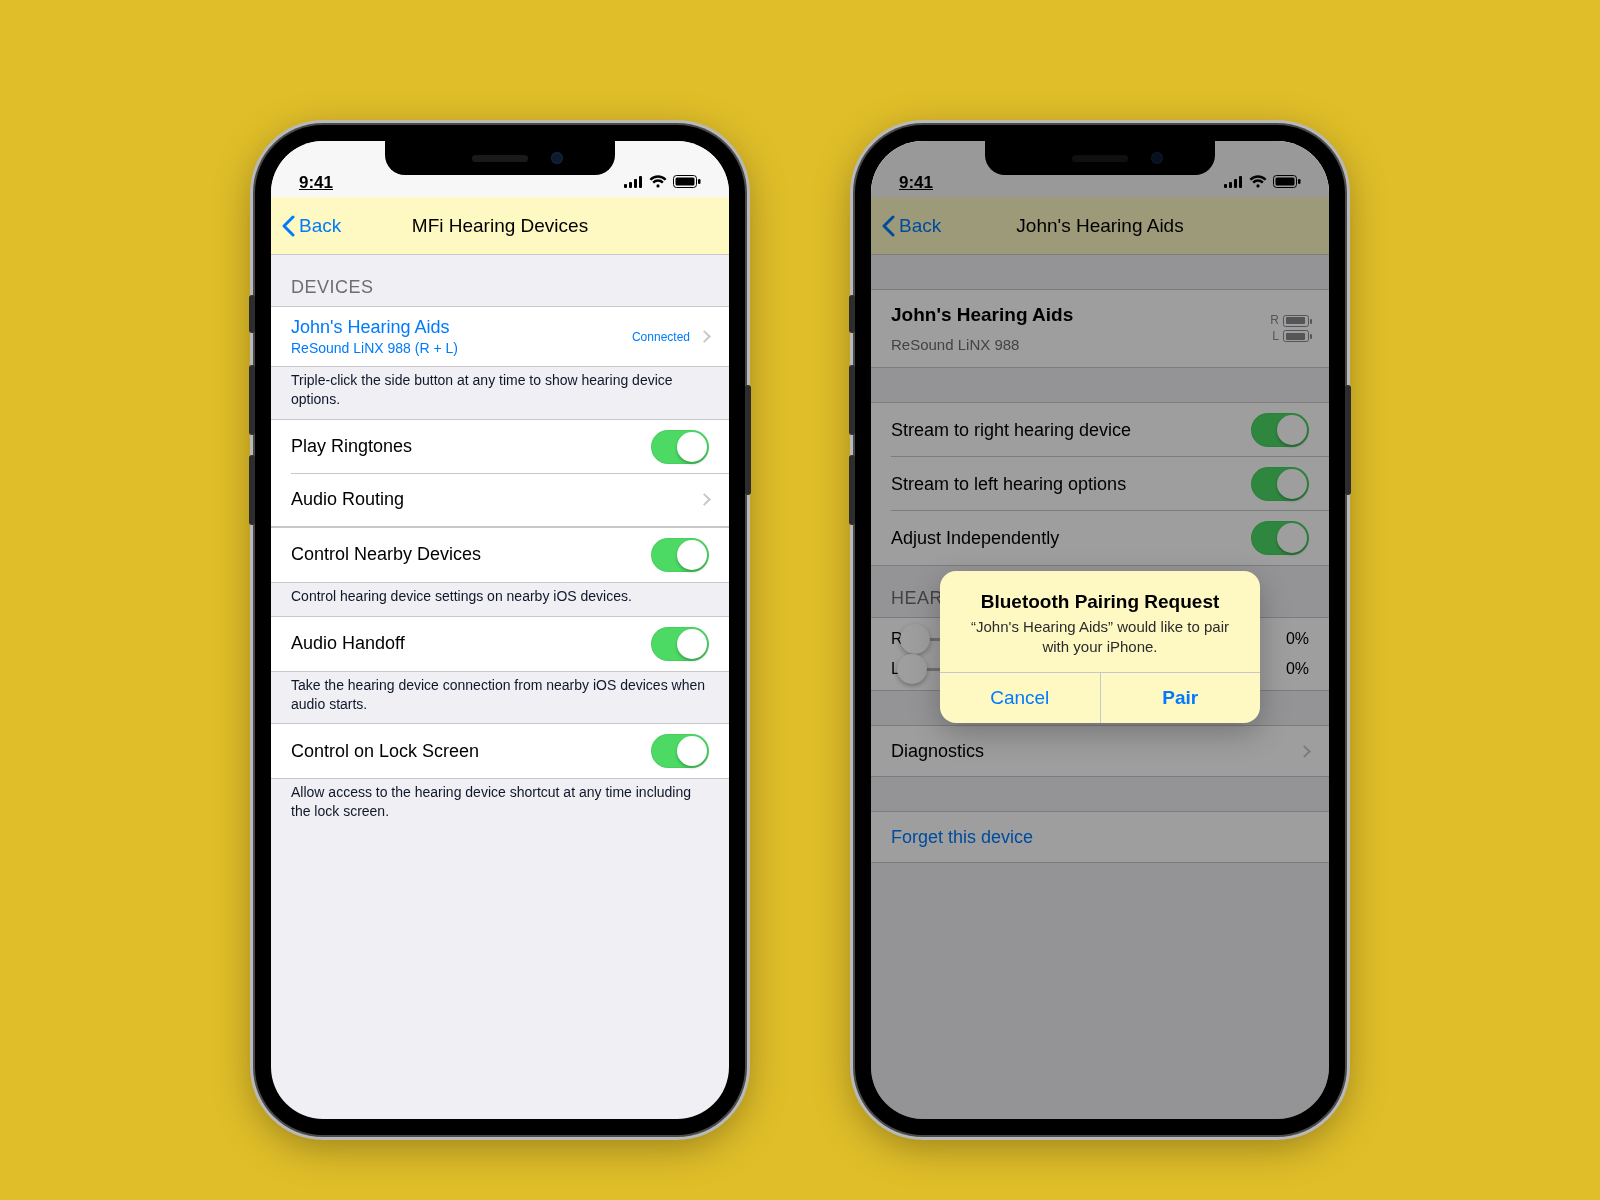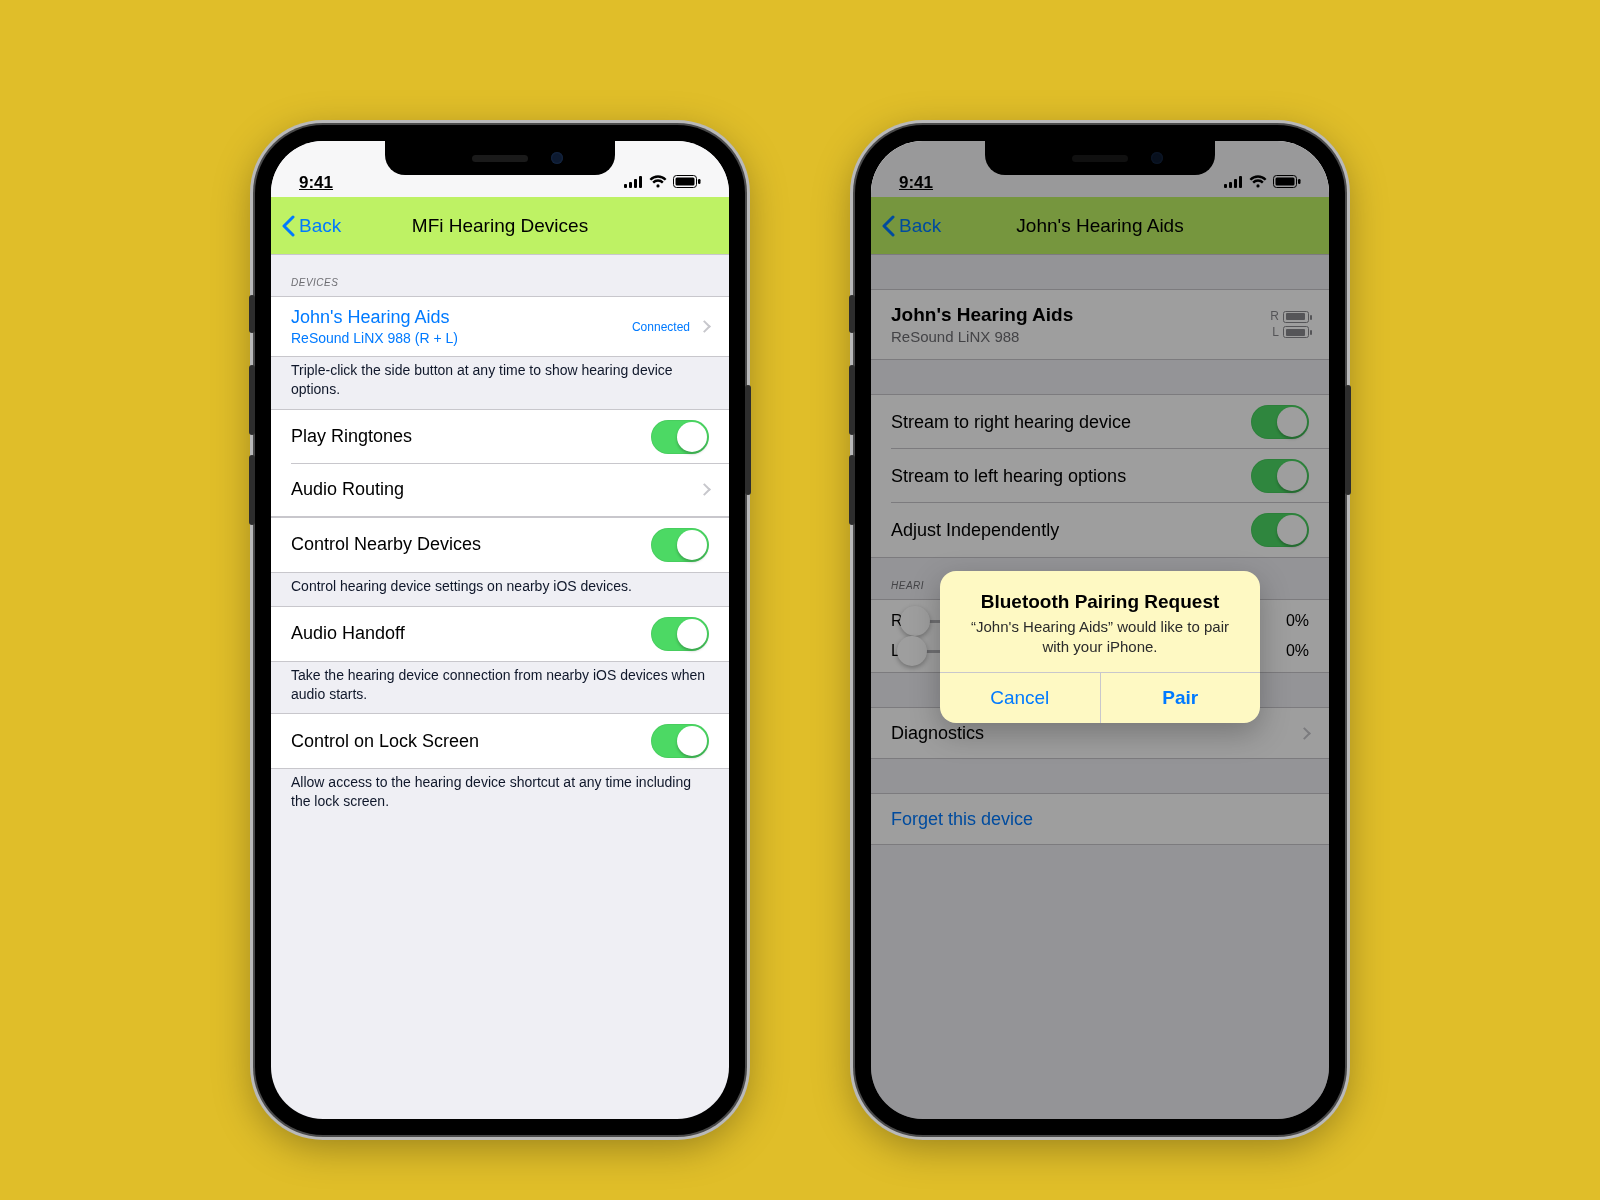--- a/index.html
+++ b/index.html
@@ -75,40 +75,39 @@
   .status-icons { display: flex; align-items: center; gap: 6px; }
 
   
   .navbar {
     height: 58px;
     display: flex;
     align-items: center;
     justify-content: center;
     position: relative;
     border-bottom: 1px solid #c8c7cc;
-    background: #bef264;
+    background: #fef9c3;
   }
   .nav-back {
     position: absolute;
     left: 10px; top: 0; bottom: 0;
     display: flex; align-items: center;
     color: #007aff;
     font-size: 19px;
     cursor: pointer;
   }
   .nav-title { font-size: 19px; font-weight: 400; }
 
   
   .content { height: calc(100% - 114px); overflow: hidden; }
   .section-header {
     padding: 22px 20px 8px;
-    font-size: 10px;
+    font-size: 18px;
     color: #6d6d72;
     letter-spacing: .5px;
-    font-style: italic;
   }
   .section-footer {
     padding: 4px 20px 10px;
     font-size: 14px;
     line-height: 1.35;
     color: #0f172a;
   }
   .row {
     background: #fff;
     border-top: 1px solid #c8c7cc;
@@ -179,21 +178,21 @@
   .alert-title { font-size:19px; font-weight:600; }
   .alert-msg { font-size:15px; color:#2b2b2b; margin-top:4px; line-height:1.3; }
   .alert-actions { display:flex; border-top:1px solid #c8c7cc; }
   .alert-btn { flex:1; text-align:center; padding:14px 0; font-size:19px; color:#007aff; cursor:pointer; }
   .alert-btn + .alert-btn { border-left:1px solid #c8c7cc; font-weight:600; }
 
   .destructive .row-label { color: #007aff; }
 
   .gap { height: 34px; }
 
-  .dev-sub { font-size:15px; color:#6d6d72; margin-top:2px; }
+  .dev-sub { font-size:15px; color:#6d6d72; margin-top:10px; }
   .dev-title { font-size:19px; font-weight:600; }
   .device-row { padding:14px 20px; }
 </style>
 </head>
 <body>
 
 <div class="phone">
   <div class="btn-side btn-l1"></div>
   <div class="btn-side btn-l2"></div>
   <div class="btn-side btn-l3"></div>

